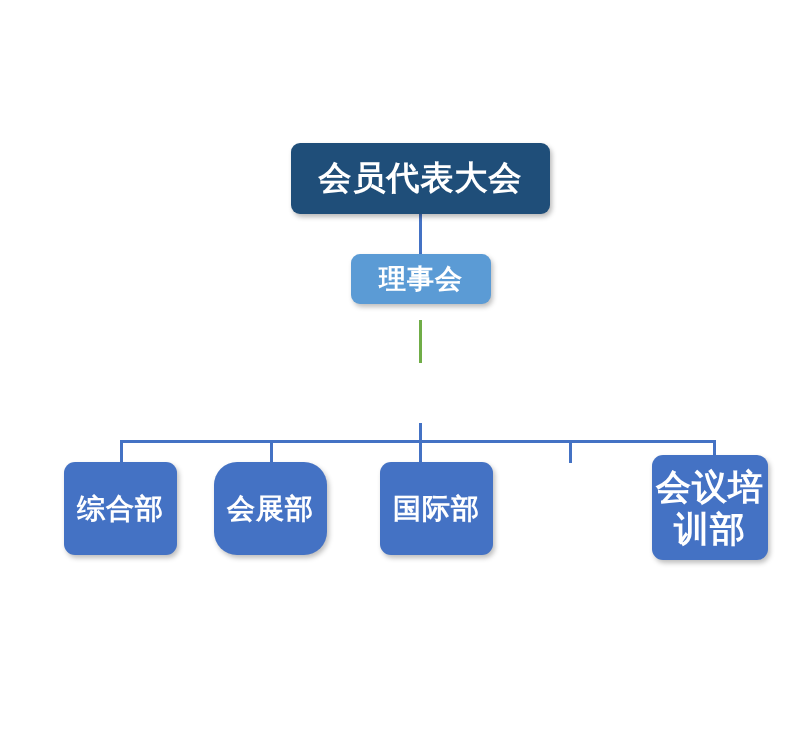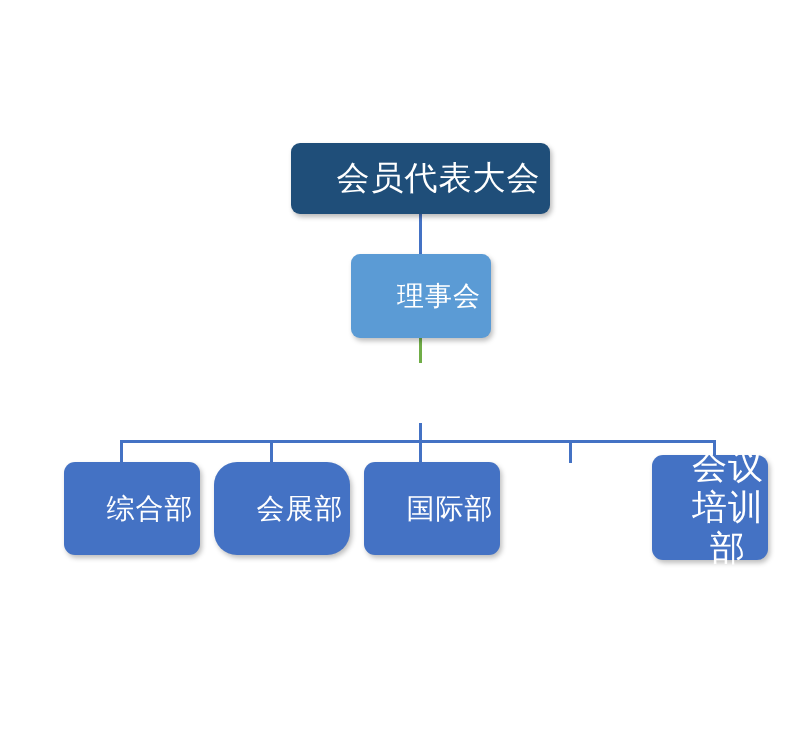--- a/index.html
+++ b/index.html
@@ -22,72 +22,71 @@
 
   
   .node {
     position: absolute;
     box-sizing: border-box;
     display: flex;
     align-items: center;
     justify-content: center;
     text-align: center;
     color: #ffffff;
-    font-weight: normal;
+    font-weight: bold;
     font-family: "DejaVu Serif", "Liberation Serif", serif;
     letter-spacing: 1px;
     line-height: 1.18;
     z-index: 3;
-    padding-left: 36px;
   }
 
   
   #node-assembly {
     left: 291px;
     top: 143px;
     width: 259px;
     height: 71px;
     background: #1F4E79;
     border-radius: 9px;
     font-size: 33px;
     box-shadow: 2px 3px 5px rgba(0,0,0,0.28);
   }
 
   
   #node-council {
     left: 351px;
     top: 254px;
     width: 140px;
-    height: 84px;
+    height: 50px;
     background: #5B9BD5;
     border-radius: 9px;
     font-size: 27px;
     box-shadow: 2px 3px 5px rgba(0,0,0,0.26);
   }
 
   
   .dept {
     background: #4472C4;
     border-radius: 11px;
     font-size: 28px;
     top: 462px;
-    width: 136px;
+    width: 113px;
     height: 93px;
     box-shadow: 2px 3px 5px rgba(0,0,0,0.26);
   }
   .dept.two-line {
     top: 455px;
     height: 105px;
     width: 116px;
     font-size: 35px;
   }
 
   #dept-0 { left: 64px; }
   #dept-1 { left: 214px; border-radius: 23px; }
-  #dept-2 { left: 364px; }
+  #dept-2 { left: 380px; }
   #dept-3 { left: 514px; }
   #dept-4 { left: 652px; }
 
   
   .conn {
     position: absolute;
     z-index: 1;
   }
   .conn-v { width: 3px; }
   .conn-h { height: 3px; }

